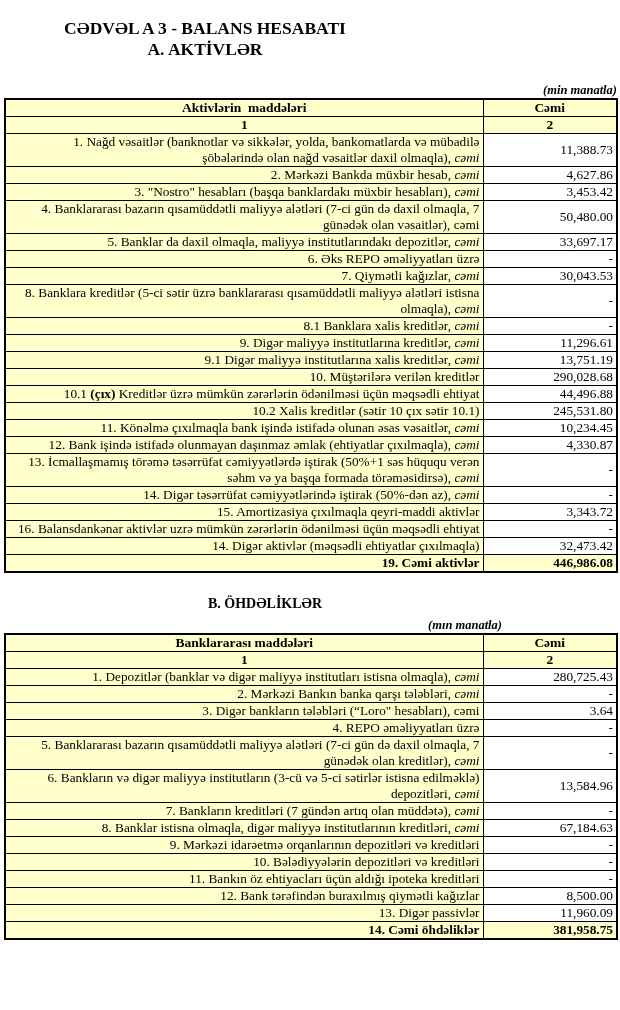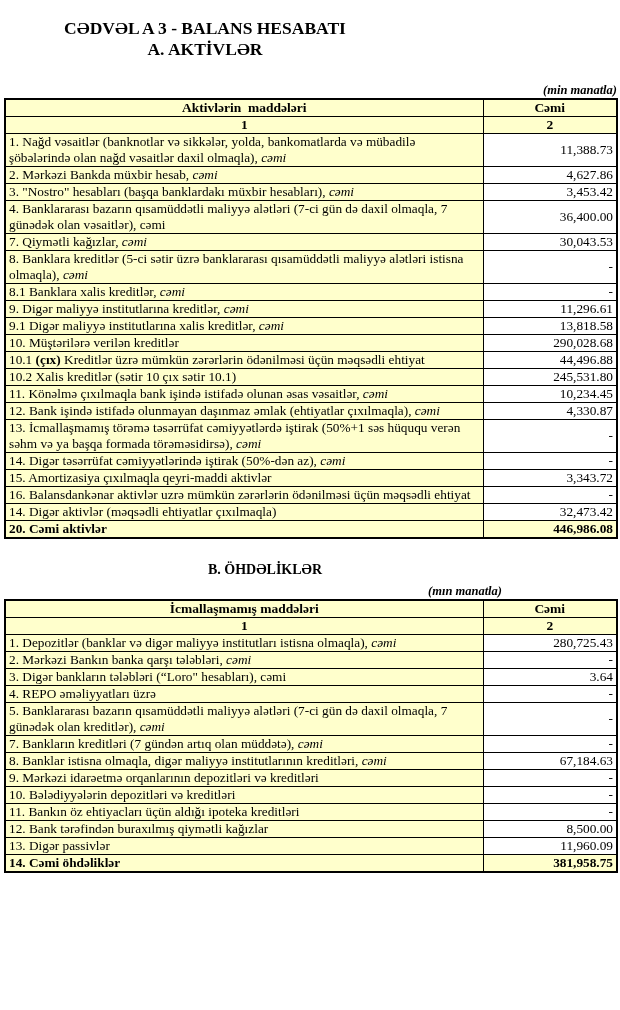--- a/index.html
+++ b/index.html
@@ -34,21 +34,21 @@
   table.grid col.c-val   { width:134px; }
   table.grid th, table.grid td {
     border:1.5px solid var(--border-c);
     padding:0 3px; line-height:16px; vertical-align:middle;
     overflow:hidden;
   }
   table.grid th {
     background:var(--cell-yellow); font-weight:bold; text-align:center;
     white-space:pre-wrap; font-size:13.5px;
   }
-  td.lbl { background:var(--cell-yellow); text-align:left; }
+  td.lbl { background:var(--cell-yellow); text-align:right; }
   td.val { background:#ffffff; text-align:right; padding-right:4px; border-left-width:2px; }
   th.val-h { border-left-width:2px; }
   tr.total td { background:var(--cell-yellow); font-weight:bold; }
   .it { font-style:italic; }
   .b  { font-weight:bold; }
 </style>
 </head>
 <body>
 
 <div class="heading-a">
@@ -81,41 +81,49 @@
       <tr>
         <td class="lbl"><span>2. Mərkəzi Bankda müxbir hesab, </span><span class="it">cəmi</span></td>
         <td class="val">4,627.86</td>
       </tr>
       <tr>
         <td class="lbl"><span>3. "Nostro" hesabları (başqa banklardakı müxbir hesabları), </span><span class="it">cəmi</span></td>
         <td class="val">3,453.42</td>
       </tr>
       <tr>
         <td class="lbl"><span>4. Banklararası bazarın qısamüddətli maliyyə alətləri (7-ci gün də daxil olmaqla, 7 günədək olan vəsaitlər), cəmi</span></td>
-        <td class="val">36,400.00</td>
+        <td class="val">50,480.00</td>
+      </tr>
+      <tr>
+        <td class="lbl"><span>5. Banklar da daxil olmaqla, maliyyə institutlarındakı depozitlər, </span><span class="it">cəmi</span></td>
+        <td class="val">33,697.17</td>
+      </tr>
+      <tr>
+        <td class="lbl"><span>6. Əks REPO əməliyyatları üzrə</span></td>
+        <td class="val">-</td>
       </tr>
       <tr>
         <td class="lbl"><span>7. Qiymətli kağızlar, </span><span class="it">cəmi</span></td>
         <td class="val">30,043.53</td>
       </tr>
       <tr>
         <td class="lbl"><span>8. Banklara kreditlər (5-ci sətir üzrə banklararası qısamüddətli maliyyə alətləri istisna olmaqla), </span><span class="it">cəmi</span></td>
         <td class="val">-</td>
       </tr>
       <tr>
         <td class="lbl"><span>8.1 Banklara xalis kreditlər, </span><span class="it">cəmi</span></td>
         <td class="val">-</td>
       </tr>
       <tr>
         <td class="lbl"><span>9. Digər maliyyə institutlarına kreditlər, </span><span class="it">cəmi</span></td>
         <td class="val">11,296.61</td>
       </tr>
       <tr>
         <td class="lbl"><span>9.1 Digər maliyyə institutlarına xalis kreditlər, </span><span class="it">cəmi</span></td>
-        <td class="val">13,818.58</td>
+        <td class="val">13,751.19</td>
       </tr>
       <tr>
         <td class="lbl"><span>10. Müştərilərə verilən kreditlər</span></td>
         <td class="val">290,028.68</td>
       </tr>
       <tr>
         <td class="lbl"><span>10.1 </span><span class="b">(çıx)</span><span> Kreditlər üzrə mümkün zərərlərin ödənilməsi üçün məqsədli ehtiyat</span></td>
         <td class="val">44,496.88</td>
       </tr>
       <tr>
@@ -144,38 +152,38 @@
       </tr>
       <tr>
         <td class="lbl"><span>16. Balansdankənar aktivlər uzrə mümkün zərərlərin ödənilməsi üçün məqsədli ehtiyat</span></td>
         <td class="val">-</td>
       </tr>
       <tr>
         <td class="lbl"><span>14. Digər aktivlər (məqsədli ehtiyatlar çıxılmaqla)</span></td>
         <td class="val">32,473.42</td>
       </tr>
       <tr class="total">
-        <td class="lbl"><span>20. Cəmi aktivlər</span></td>
+        <td class="lbl"><span>19. Cəmi aktivlər</span></td>
         <td class="val">446,986.08</td>
       </tr>
     </tbody>
 </table>
 
 <div class="heading-b">B. ÖHDƏLİKLƏR</div>
 
 <div class="note note-b">(mın manatla)</div>
 
 <table class="grid">
   <colgroup>
       <col class="c-label">
       <col class="c-val">
     </colgroup>
   <thead>
     <tr>
-      <th>İcmallaşmamış maddələri</th>
+      <th>Banklararası maddələri</th>
       <th class="val-h">Cəmi</th>
     </tr>
     <tr>
       <th>1</th>
       <th class="val-h">2</th>
     </tr>
   </thead>
   <tbody>
       <tr>
         <td class="lbl"><span>1. Depozitlər (banklar və digər maliyyə institutları istisna olmaqla), </span><span class="it">cəmi</span></td>
@@ -189,20 +197,24 @@
         <td class="lbl"><span>3. Digər bankların tələbləri (“Loro" hesabları), cəmi</span></td>
         <td class="val">3.64</td>
       </tr>
       <tr>
         <td class="lbl"><span>4. REPO əməliyyatları  üzrə</span></td>
         <td class="val">-</td>
       </tr>
       <tr>
         <td class="lbl"><span>5. Banklararası bazarın qısamüddətli maliyyə alətləri (7-ci gün də daxil olmaqla, 7 günədək olan kreditlər), </span><span class="it">cəmi</span></td>
         <td class="val">-</td>
+      </tr>
+      <tr>
+        <td class="lbl"><span>6. Bankların və digər maliyyə institutların (3-cü və 5-ci sətirlər istisna edilməklə) depozitləri, </span><span class="it">cəmi</span></td>
+        <td class="val">13,584.96</td>
       </tr>
       <tr>
         <td class="lbl"><span>7. Bankların kreditləri (7 gündən artıq olan müddətə), </span><span class="it">cəmi</span></td>
         <td class="val">-</td>
       </tr>
       <tr>
         <td class="lbl"><span>8. Banklar istisna olmaqla, digər maliyyə institutlarının kreditləri, </span><span class="it">cəmi</span></td>
         <td class="val">67,184.63</td>
       </tr>
       <tr>

